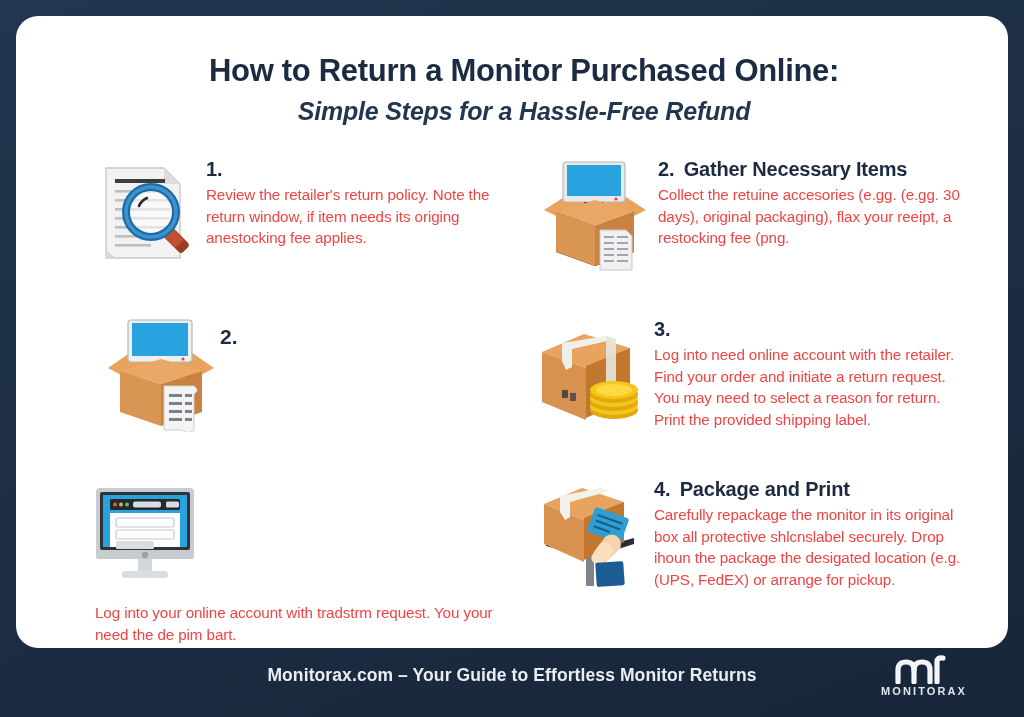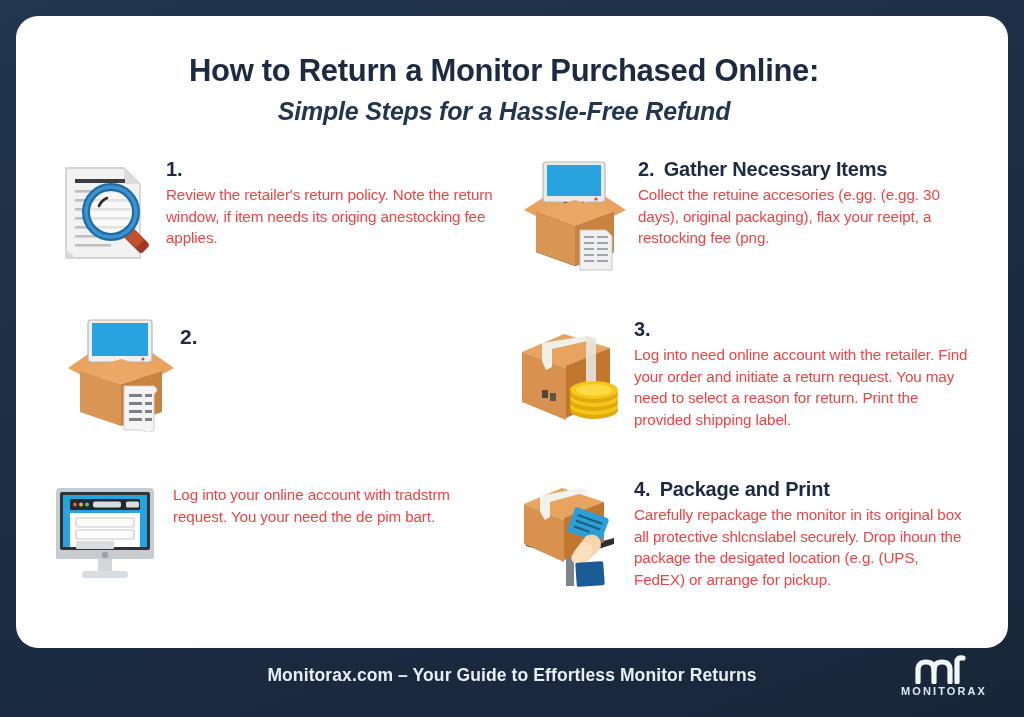--- a/index.html
+++ b/index.html
@@ -22,21 +22,21 @@
     box-sizing: border-box;
     padding: 16px 16px 0 16px;
   }
   .card {
     position: relative;
     width: 992px;
     height: 632px;
     background: #ffffff;
     border-radius: 22px;
     box-sizing: border-box;
-    padding: 30px 40px 10px 24px;
+    padding: 30px 40px 10px 64px;
     overflow: hidden;
   }
 
   
   .title-block {
     text-align: center;
     margin: 6px 0 0 0;
   }
   .title-main {
     font-size: 31px;
@@ -118,21 +118,21 @@
   .step.inline .step-num {
     font-size: 21px;
     line-height: 1.25;
   }
 
   
   .step.s1 { padding-left: 8px; }
   .step.s2 { padding-left: 4px; }
   .step.s3 { padding-left: 22px; }
   .step.s4 { padding-left: 0px; }
-  .step.s5 { padding-left: 6px; }
+  .step.s5 { padding-left: 6px; flex-direction: column; }
   .step.s6 { padding-left: 0px; }
 
   .step.s2 .step-body,
   .step.s4 .step-body,
   .step.s6 .step-body { margin-left: 4px; }
 
   
   .footer {
     position: relative;
     height: 55px;
@@ -141,21 +141,21 @@
     justify-content: center;
   }
   .footer-text {
     font-size: 17.5px;
     font-weight: bold;
     color: #e9eef3;
     letter-spacing: 0.1px;
   }
   .logo {
     position: absolute;
-    right: 12px;
+    right: 32px;
     top: 6px;
     width: 104px;
     text-align: center;
   }
   .logo-mark { display: block; margin: 0 auto; }
   .logo-name {
     display: block;
     margin-top: 1px;
     font-size: 11px;
     font-weight: bold;

